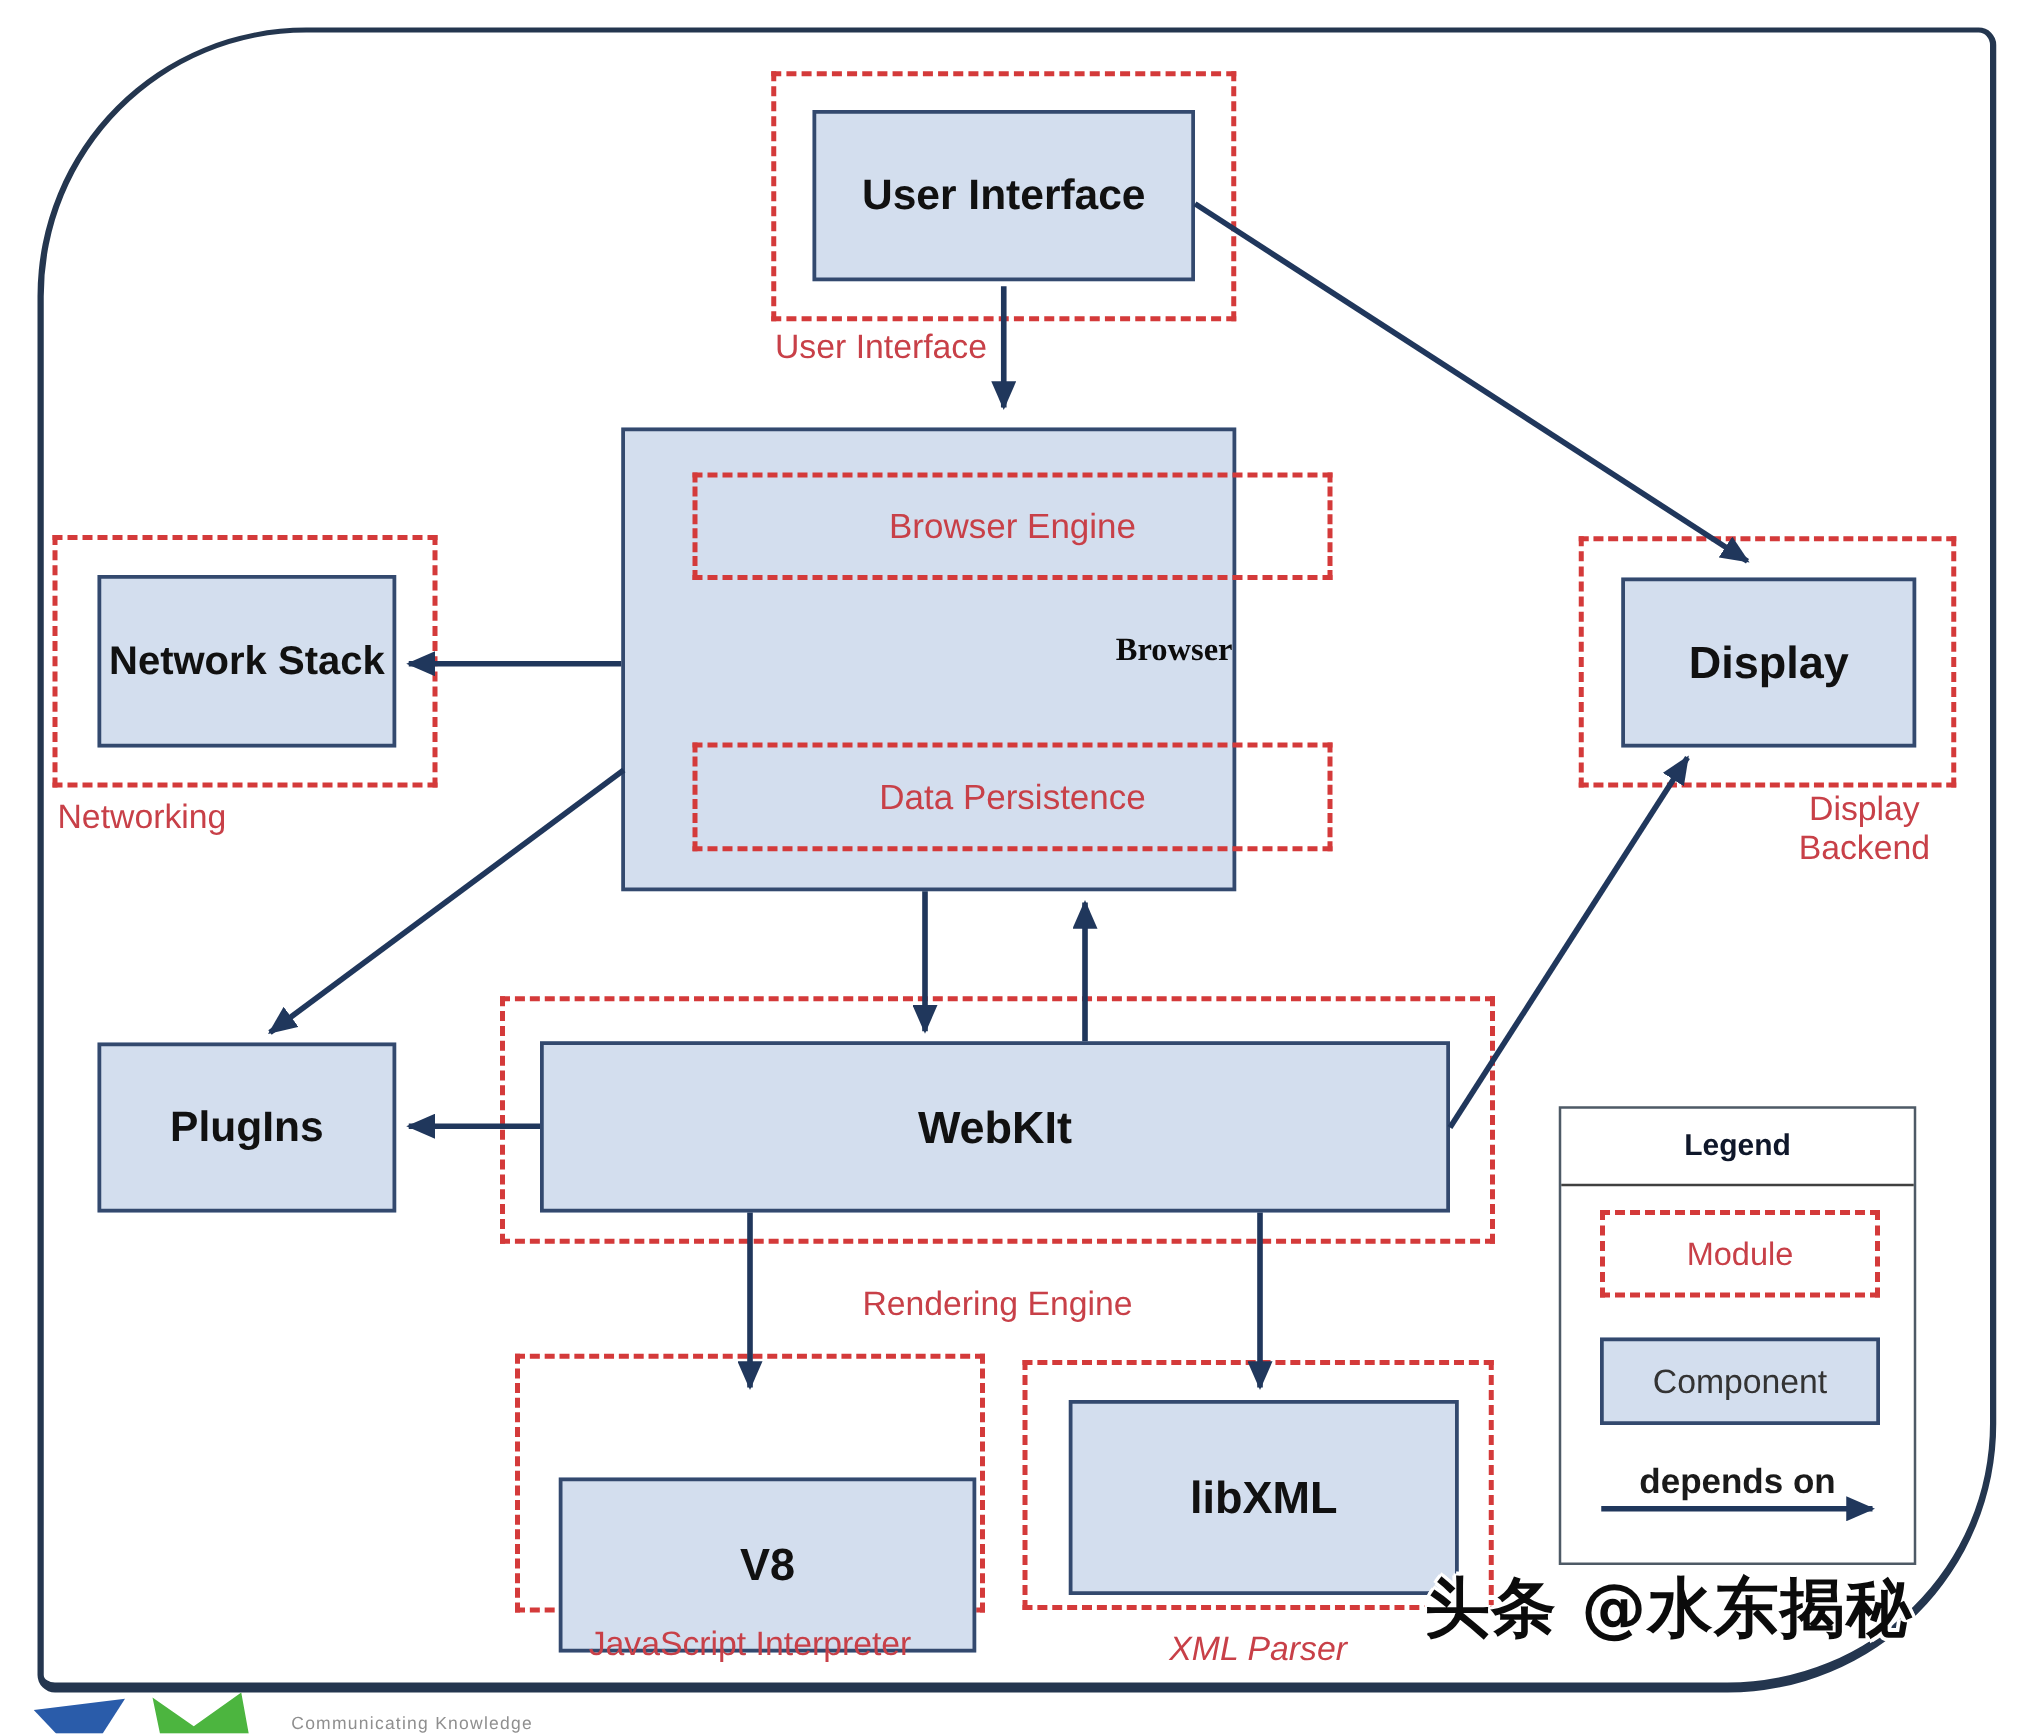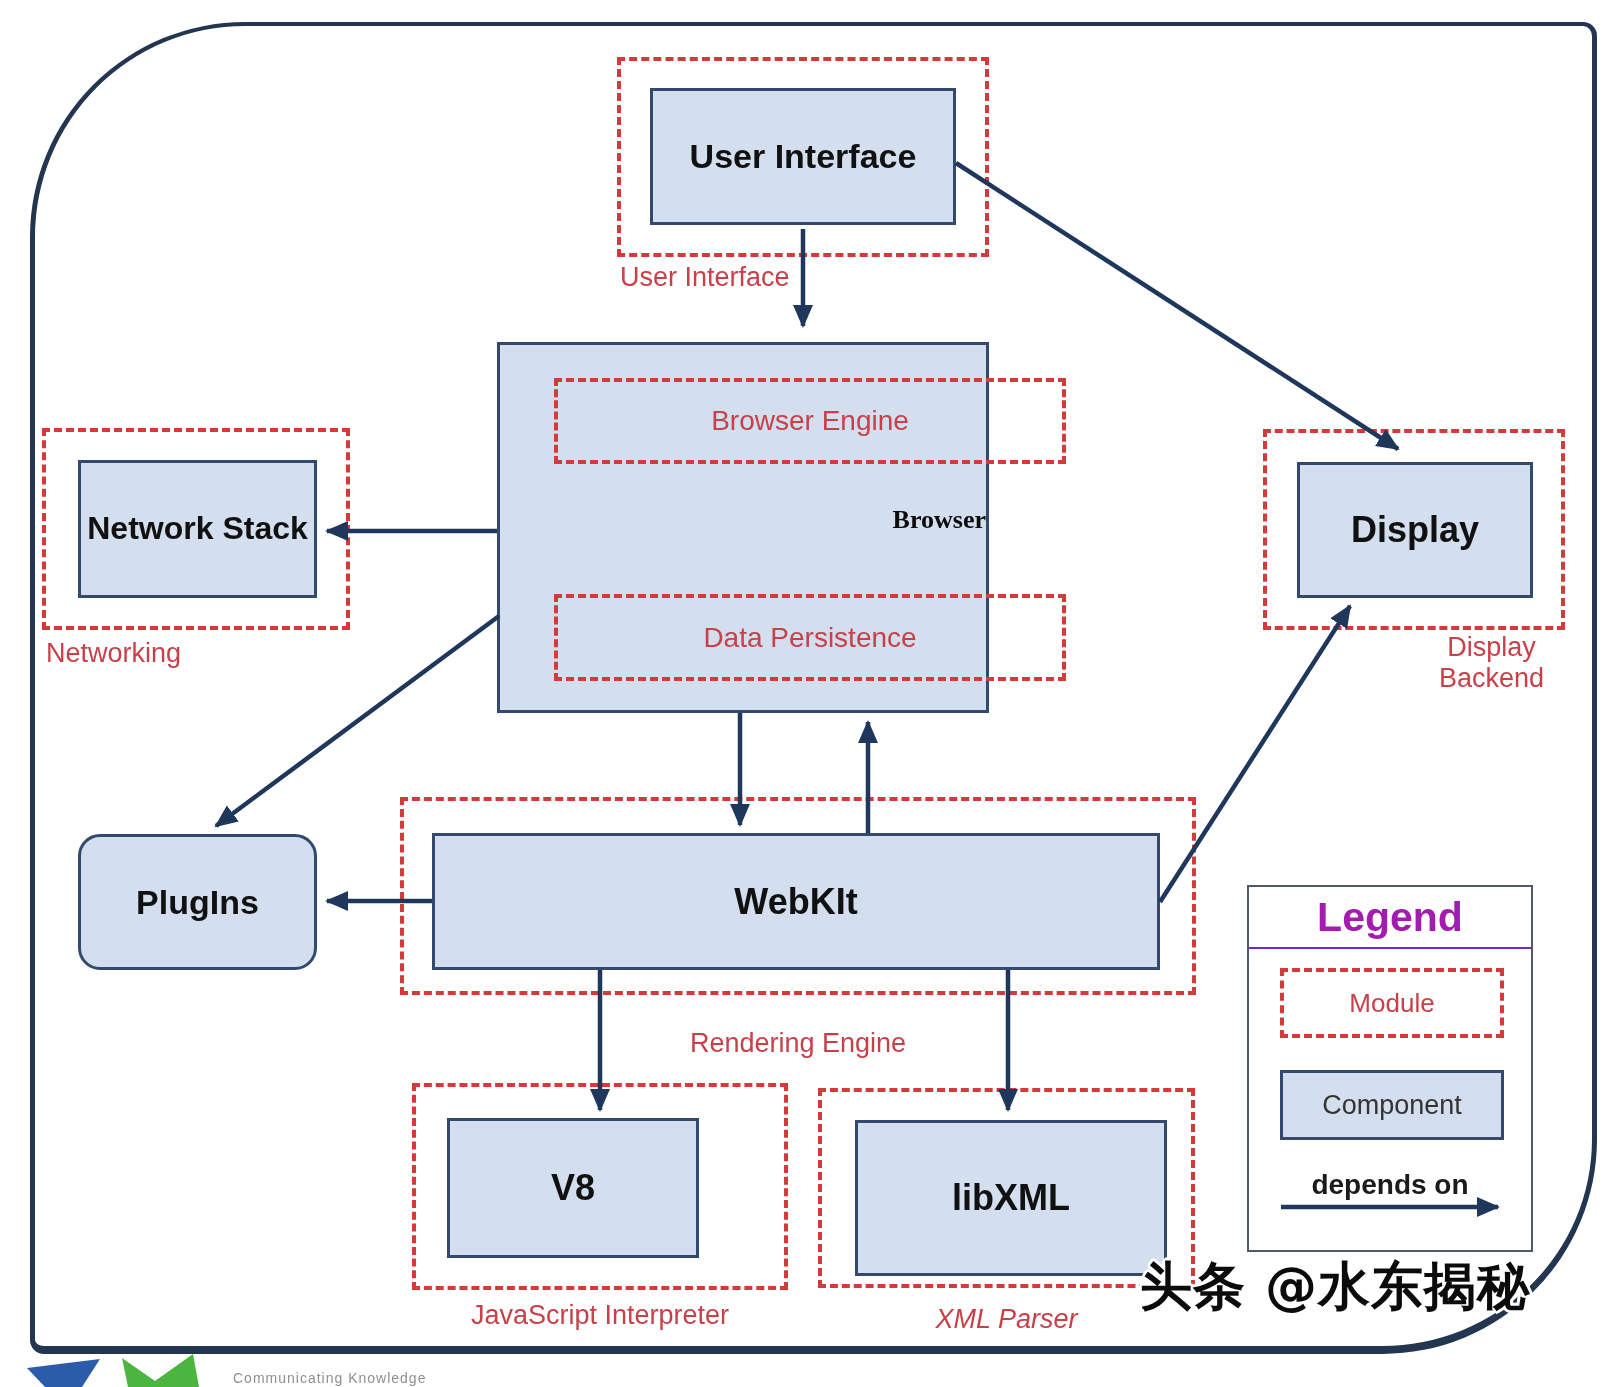--- a/index.html
+++ b/index.html
@@ -39,40 +39,40 @@
   .net-module{left:42px;top:428px;width:308px;height:202px;}
   .net-comp{left:78px;top:460px;width:239px;height:138px;font-size:32px;line-height:1.3;}
   .net-mlabel{left:46px;top:638px;}
 
   
   .display-module{left:1263px;top:429px;width:302px;height:201px;}
   .display-comp{left:1297px;top:462px;width:236px;height:136px;font-size:36px;}
   .display-mlabel{left:1418px;top:632px;width:147px;text-align:center;}
 
   
-  .plugins-comp{left:78px;top:834px;width:239px;height:136px;font-size:34px;border-radius:22px;}
+  .plugins-comp{left:78px;top:834px;width:239px;height:136px;font-size:34px;}
 
   
   .render-module{left:400px;top:797px;width:796px;height:198px;}
   .webkit-comp{left:432px;top:833px;width:728px;height:137px;font-size:36px;}
   .render-mlabel{left:400px;top:1012px;width:796px;text-align:center;margin-top:16px;}
 
   
   .v8-module{left:412px;top:1083px;width:376px;height:207px;}
-  .v8-comp{left:447px;top:1118px;width:252px;height:140px;font-size:36px;}
+  .v8-comp{left:447px;top:1182px;width:334px;height:140px;font-size:36px;}
   .v8-mlabel{left:382px;top:1300px;width:436px;text-align:center;}
 
   
   .xml-module{left:818px;top:1088px;width:377px;height:200px;}
   .libxml-comp{left:855px;top:1120px;width:312px;height:156px;font-size:36px;}
   .xml-mlabel{left:818px;top:1304px;width:377px;text-align:center;font-style:italic;}
 
   
   .legend{position:absolute;left:1247px;top:885px;width:286px;height:367px;background:#fff;border:2px solid #4e5a66;box-sizing:border-box;}
-  .legend-header{height:60px;border-bottom:2px solid #6d28d9;display:flex;align-items:center;justify-content:center;font-size:41px;font-weight:bold;color:#a21caf;}
+  .legend-header{height:60px;border-bottom:2px solid #404040;display:flex;align-items:center;justify-content:center;font-size:24px;font-weight:bold;color:#0f172a;}
   .legend-module{position:absolute;left:31px;top:81px;width:224px;height:70px;border:4px dashed #d43a3a;box-sizing:border-box;display:flex;align-items:center;justify-content:center;font-size:26px;color:#c84048;}
   .legend-comp{position:absolute;left:31px;top:183px;width:224px;height:70px;background:#d3deee;border:3px solid #33496e;box-sizing:border-box;display:flex;align-items:center;justify-content:center;font-size:27px;color:#333;}
   .legend-dep{position:absolute;left:0;top:282px;width:100%;text-align:center;font-size:28px;font-weight:bold;color:#1b1b1b;}
 
   .overlay{position:absolute;left:0;top:0;pointer-events:none;}
 
   .watermark{
     position:absolute;left:1130px;top:1252px;width:400px;text-align:right;
     font-size:52px;font-weight:bold;color:#0b0b0b;letter-spacing:1px;
     font-family:"DejaVu Sans", sans-serif;

